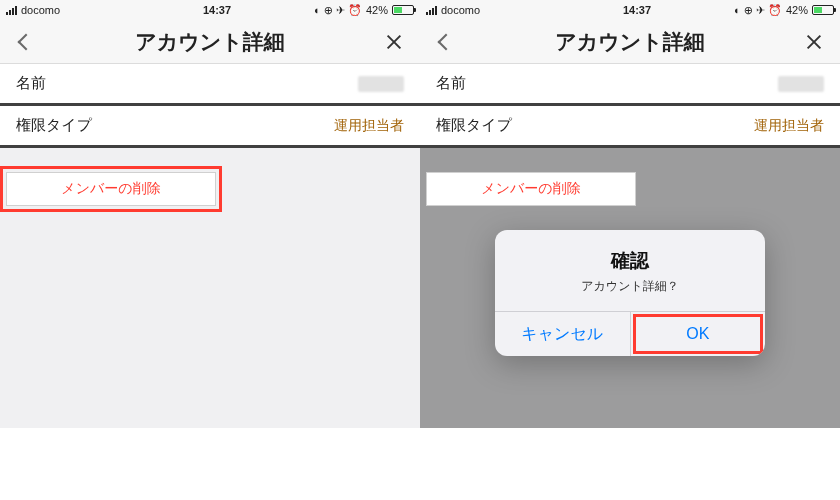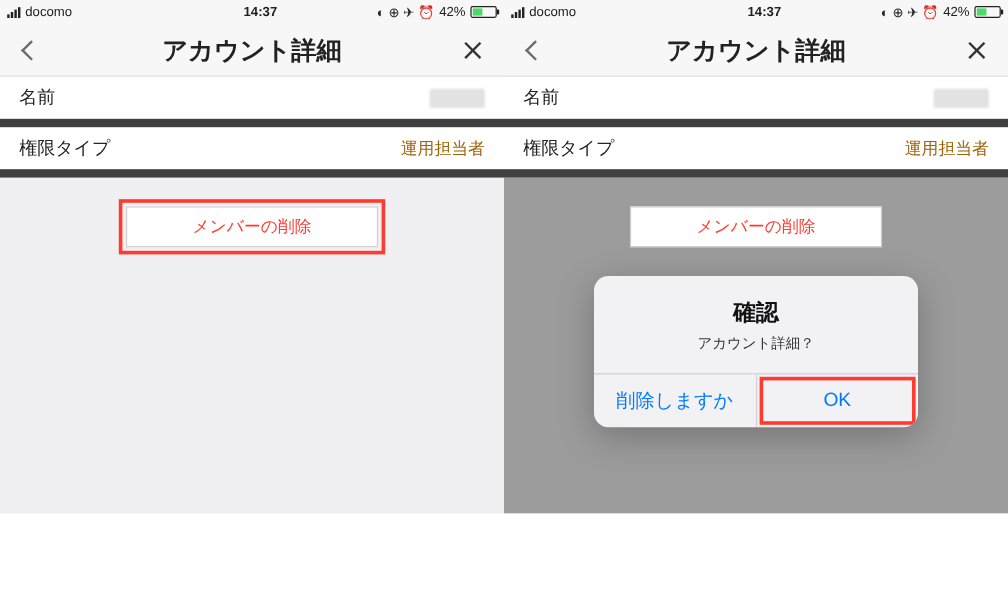--- a/index.html
+++ b/index.html
@@ -83,31 +83,31 @@
     left:50%; top:50%; transform-origin:center;
   }
   .x-mark{ position:relative; width:18px; height:18px; }
   .x-mark::before{ transform:translate(-50%,-50%) rotate(45deg); }
   .x-mark::after{ transform:translate(-50%,-50%) rotate(-45deg); }
   
   .list { background:#fff; position:relative; z-index:1; }
   .row {
     height:42px; padding:0 16px;
     display:flex; align-items:center; justify-content:space-between;
-    border-bottom:7px solid #404040;
+    border-bottom:3px solid #404040;
     font-size:15px;
   }
   .row .label { color:#222; }
   .row .value { color:#a16207; font-size:14px; }
   .value.blur {
     width:46px; height:16px; background:#e2e2e2; border-radius:2px;
     filter: blur(1px);
   }
   
-  .delete-wrap { padding:18px 0; display:flex; justify-content:center; position:relative; z-index:1;}
+  .delete-wrap { padding:18px 0; display:flex; justify-content:flex-start; position:relative; z-index:1;}
   .delete-box {
     border:3px solid #ff3b30; padding:3px;
   }
   .delete-btn {
     width:210px; height:34px; background:#fff; border:1px solid #d0d0d0;
     display:flex; align-items:center; justify-content:center;
     font-size:14px; color:#ff3b30; cursor:pointer;
   }
   .screen.dimmed .delete-box { border-color: transparent; }
   
@@ -233,17 +233,17 @@
       <div class="delete-btn">メンバーの削除</div>
     </div>
   </div>
 
   <div class="dialog">
     <div class="body">
       <div class="dtitle">確認</div>
       <div class="dmsg">アカウント詳細？</div>
     </div>
     <div class="buttons">
-      <div class="btn">削除しますか</div>
+      <div class="btn">キャンセル</div>
       <div class="btn ok-wrap">OK</div>
     </div>
   </div>
 </div>
 
 </body></html>

